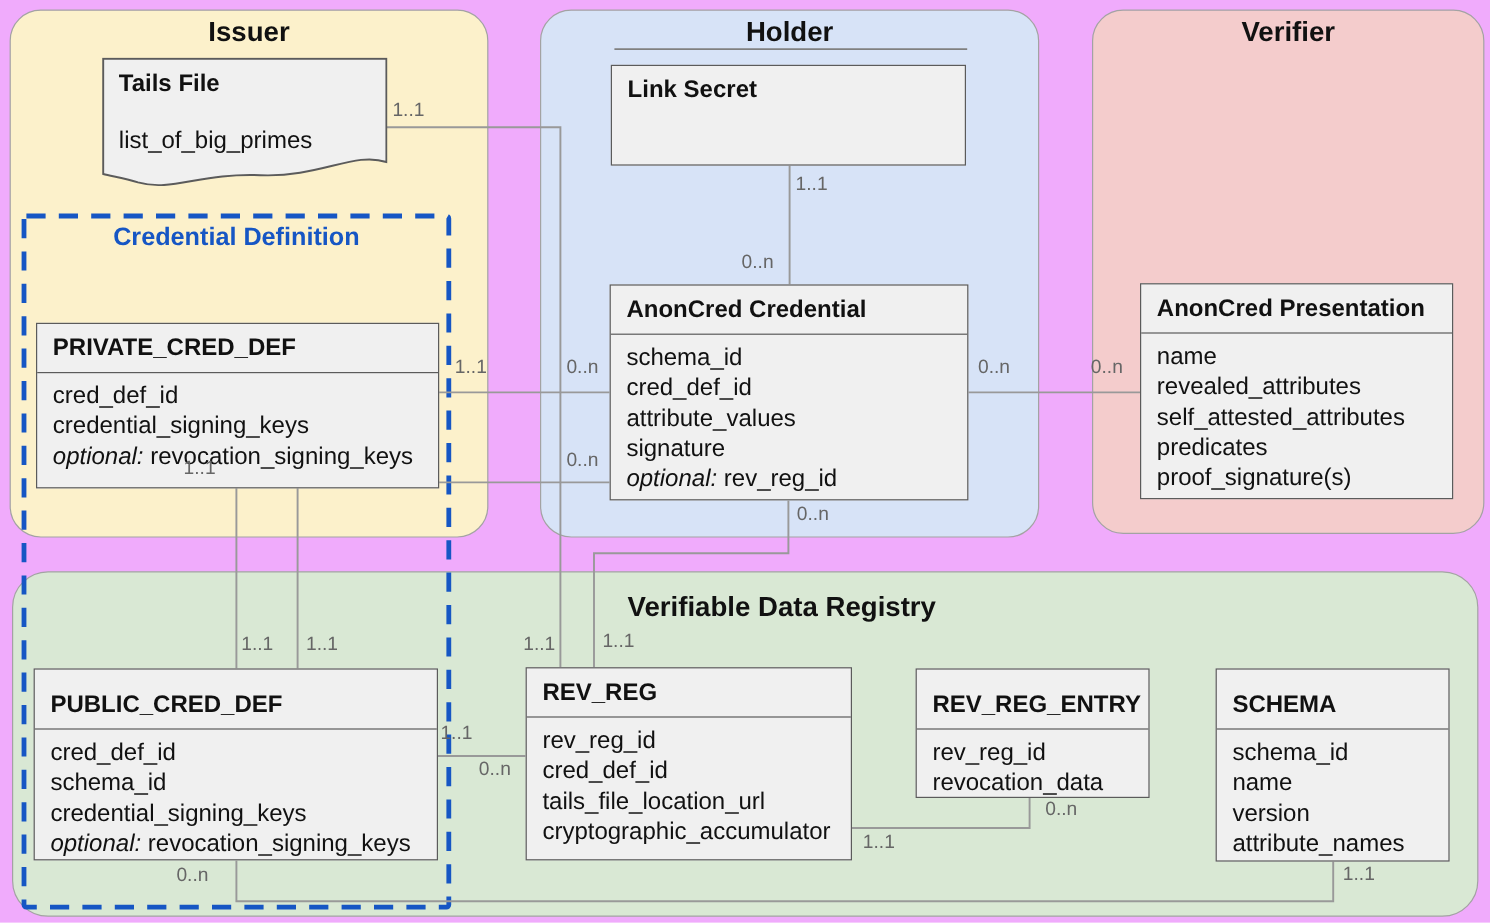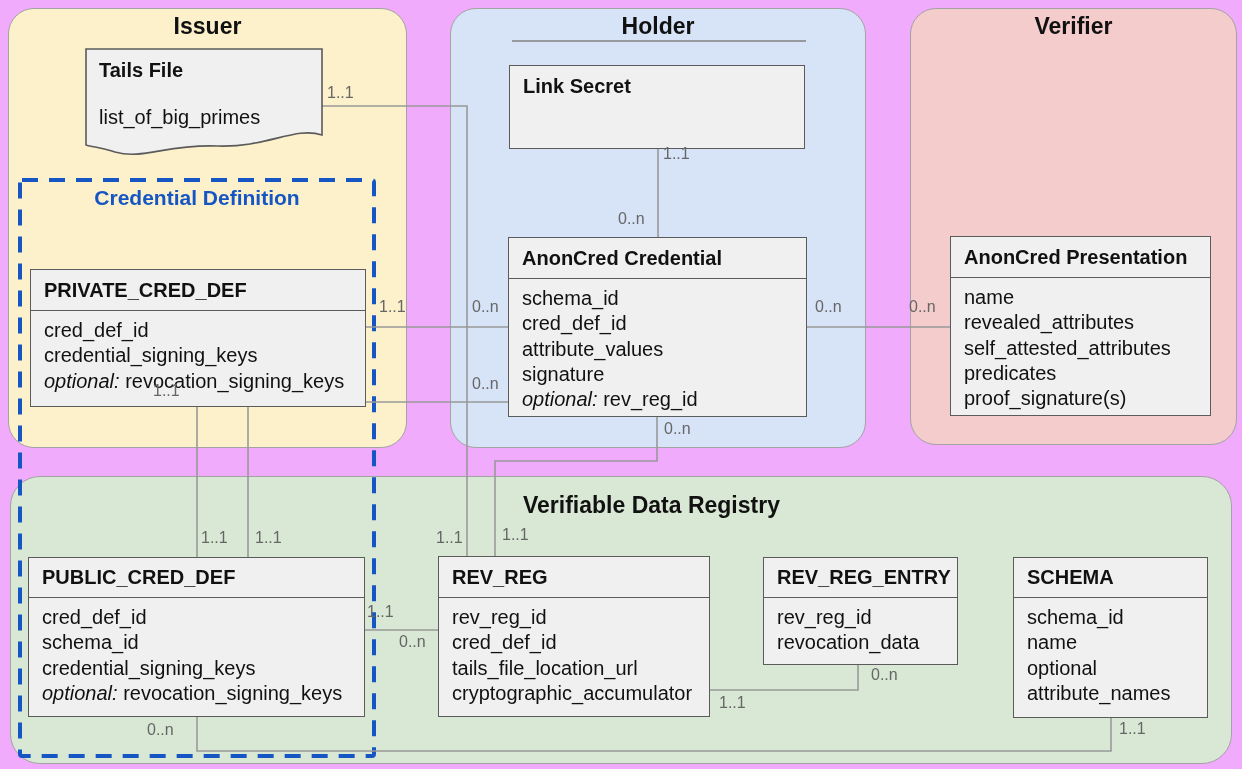--- a/index.html
+++ b/index.html
@@ -22,21 +22,21 @@
   .t-vdr     {left:523px;top:492px;text-align:left;}
   .t-creddef {left:20px; top:186px;width:354px;font-size:21px;color:var(--dashed-blue);}
   svg.overlay{position:absolute;left:0;top:0;width:1242px;height:769px;pointer-events:none;}
   .conn{fill:none;stroke:var(--connector);stroke-width:1.6px;}
   .titleline{stroke:#808080;stroke-width:1.4px;}
   .dashrect{fill:none;stroke:var(--dashed-blue);stroke-width:4px;stroke-dasharray:16 11;}
   .docshape{fill:var(--entity-bg);stroke:var(--entity-border);stroke-width:1.6px;}
   .ebox{position:absolute;background:var(--entity-bg);border:1.6px solid var(--entity-border);box-sizing:border-box;}
   .ebox .etitle{display:flex;align-items:center;padding-left:13px;font-size:20px;font-weight:bold;
                 border-bottom:1.6px solid var(--entity-border);box-sizing:border-box;}
-  .ebox.h41 .etitle{height:41px;} .ebox.h40 .etitle{height:40px;}
+  .ebox.h41 .etitle{height:41px;} .ebox.h40 .etitle{height:40px;margin-top:10px;}
   .ebox.nodiv .etitle{border-bottom:none;}
   .efields{padding:7px 13px 0 13px;font-size:20px;line-height:25.3px;}
   .ebox.nodiv .efields{padding-top:17px;}
   .field i{font-style:italic;text-align:right;}
   .tailswrap{position:absolute;left:85px;top:48px;width:238px;height:112px;}
   .tailswrap .ttitle{position:absolute;left:14px;top:11px;font-size:20px;font-weight:bold;}
   .tailswrap .tfield{position:absolute;left:14px;top:58px;font-size:20px;}
   .card{position:absolute;font-size:16px;color:var(--cardinality-text);white-space:nowrap;}
 </style>
 </head>
@@ -71,21 +71,21 @@
   <div class="ctitle t-creddef">Credential Definition</div>
 
   <div class="tailswrap">
     <svg width="238" height="112" viewBox="0 0 238 112">
       <path class="docshape" d="M1,1 H237 V87 C210,78 182,100 132,98 C82,96 58,112 30,104 C18,100 8,99 1,97 Z"></path>
     </svg>
     <div class="ttitle">Tails File</div>
     <div class="tfield">list_of_big_primes</div>
   </div>
 
-  <div class="ebox nodiv h41" style="left:509px;top:54px;width:296px;height:84px;margin-top:11px;">
+  <div class="ebox nodiv h41" style="left:509px;top:54px;width:296px;height:84px;">
     <div class="etitle">Link Secret</div>
   </div>
 
   <div class="ebox h41" style="left:30px;top:237px;width:336px;height:138px;margin-top:32px;">
     <div class="etitle">PRIVATE_CRED_DEF</div>
     <div class="efields">
         <div class="field">cred_def_id</div>
         <div class="field">credential_signing_keys</div>
         <div class="field"><i>optional: </i>revocation_signing_keys</div>
       </div>
@@ -139,21 +139,21 @@
         <div class="field">rev_reg_id</div>
         <div class="field">revocation_data</div>
       </div>
   </div>
 
   <div class="ebox h40" style="left:1013px;top:557px;width:195px;height:161px;">
     <div class="etitle">SCHEMA</div>
     <div class="efields">
         <div class="field">schema_id</div>
         <div class="field">name</div>
-        <div class="field">optional</div>
+        <div class="field">version</div>
         <div class="field">attribute_names</div>
       </div>
   </div>
 
   <div>
       <span class="card" style="left: 327px; top: 84px;">1..1</span>
       <span class="card" style="left: 436px; top: 529px;">1..1</span>
       <span class="card" style="left: 663px; top: 145px;">1..1</span>
       <span class="card" style="left: 618px; top: 210px;">0..n</span>
       <span class="card" style="left: 379px; top: 298px;">1..1</span>

